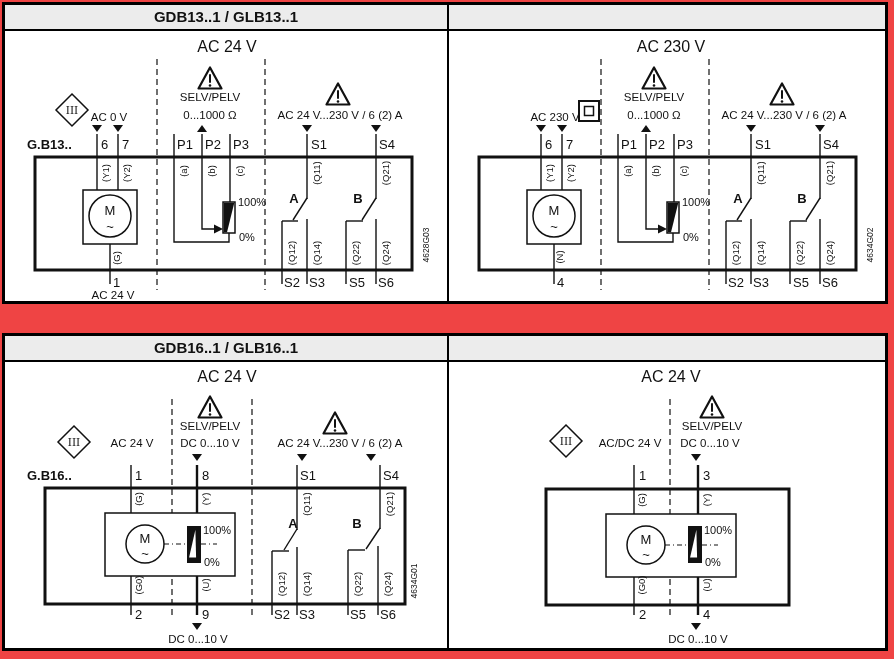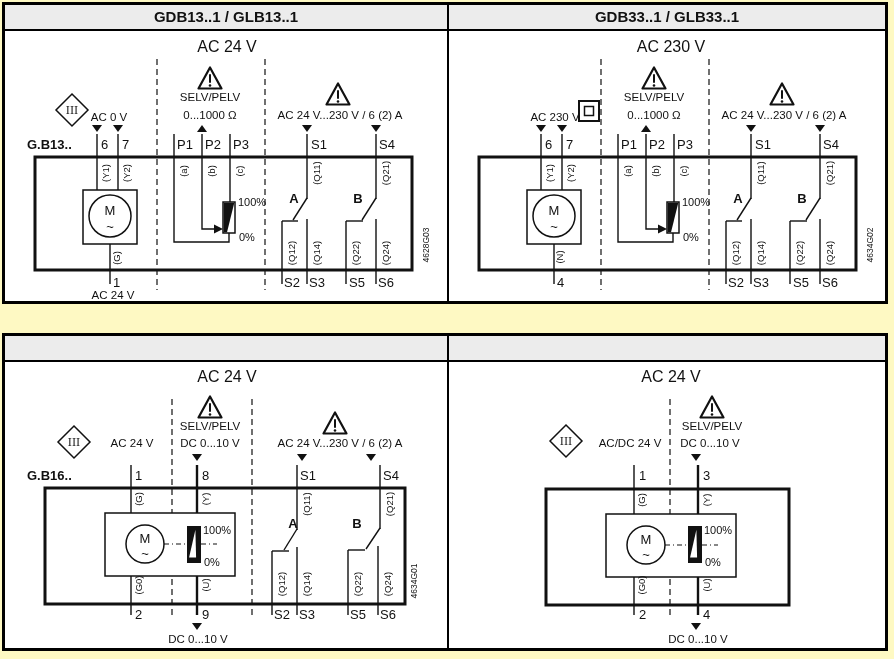--- a/index.html
+++ b/index.html
@@ -1,16 +1,16 @@
 <!DOCTYPE html>
 <html><head>
 <meta charset="utf-8">
 <style>
   html,body{margin:0;padding:0;background:#fff;}
-  #page{position:relative;width:894px;height:659px;background:#fef9c3;
+  #page{position:relative;width:894px;height:659px;background:#ef4444;
         font-family:"Liberation Sans","DejaVu Sans",sans-serif;color:#111;}
   .block{position:absolute;left:2px;width:880px;border:3px solid #000;background:#fff;}
   #block-top{top:2px;height:296px;}
   #block-bottom{top:333px;height:312px;}
   .hdr{position:absolute;left:0;right:0;top:0;height:24px;background:#ececec;border-bottom:2px solid #000;}
   .hdr span{position:absolute;top:0;line-height:24px;text-align:center;font-weight:bold;font-size:15px;}
   .hdr .lt{left:0;width:442px;}
   .hdr .rt{left:444px;right:0;}
   .vdiv{position:absolute;left:442px;top:0;bottom:0;width:2px;background:#000;}
   svg{position:absolute;top:26px;overflow:visible;}
@@ -36,21 +36,20 @@
   .serif{font-family:"DejaVu Serif","Liberation Serif",serif;font-size:10.5px;}
 </style>
 </head>
 <body>
 
 <div id="page">
 
   <div class="block" id="block-top">
     <div class="hdr">
       <span class="lt">GDB13..1 / GLB13..1</span>
-      <span class="rt">GDB33..1 / GLB33..1</span>
     </div>
     <div class="vdiv"></div>
 
     <svg class="lt" width="442" height="270" viewBox="0 0 442 270">
       <text class="t16" x="222" y="21" text-anchor="middle">AC 24 V</text>
 
       <line class="dash" x1="152" y1="28" x2="152" y2="259"></line>
       <line class="dash" x1="260" y1="28" x2="260" y2="259"></line>
 
       <g>
@@ -253,20 +252,21 @@
 
       <text class="t13" x="279" y="256">S2</text>
       <text class="t13" x="304" y="256">S3</text>
       <text class="t13" x="344" y="256">S5</text>
       <text class="t13" x="373" y="256">S6</text>
     </svg>
   </div>
 
   <div class="block" id="block-bottom">
     <div class="hdr">
+      <span class="lt">GDB16..1 / GLB16..1</span>
     </div>
     <div class="vdiv"></div>
 
     <svg class="lt" width="442" height="286" viewBox="0 0 442 286">
       <text class="t16" x="222" y="20" text-anchor="middle">AC 24 V</text>
 
       <line class="dash" x1="167" y1="37" x2="167" y2="255"></line>
       <line class="dash" x1="247" y1="37" x2="247" y2="255"></line>
 
       <g>

